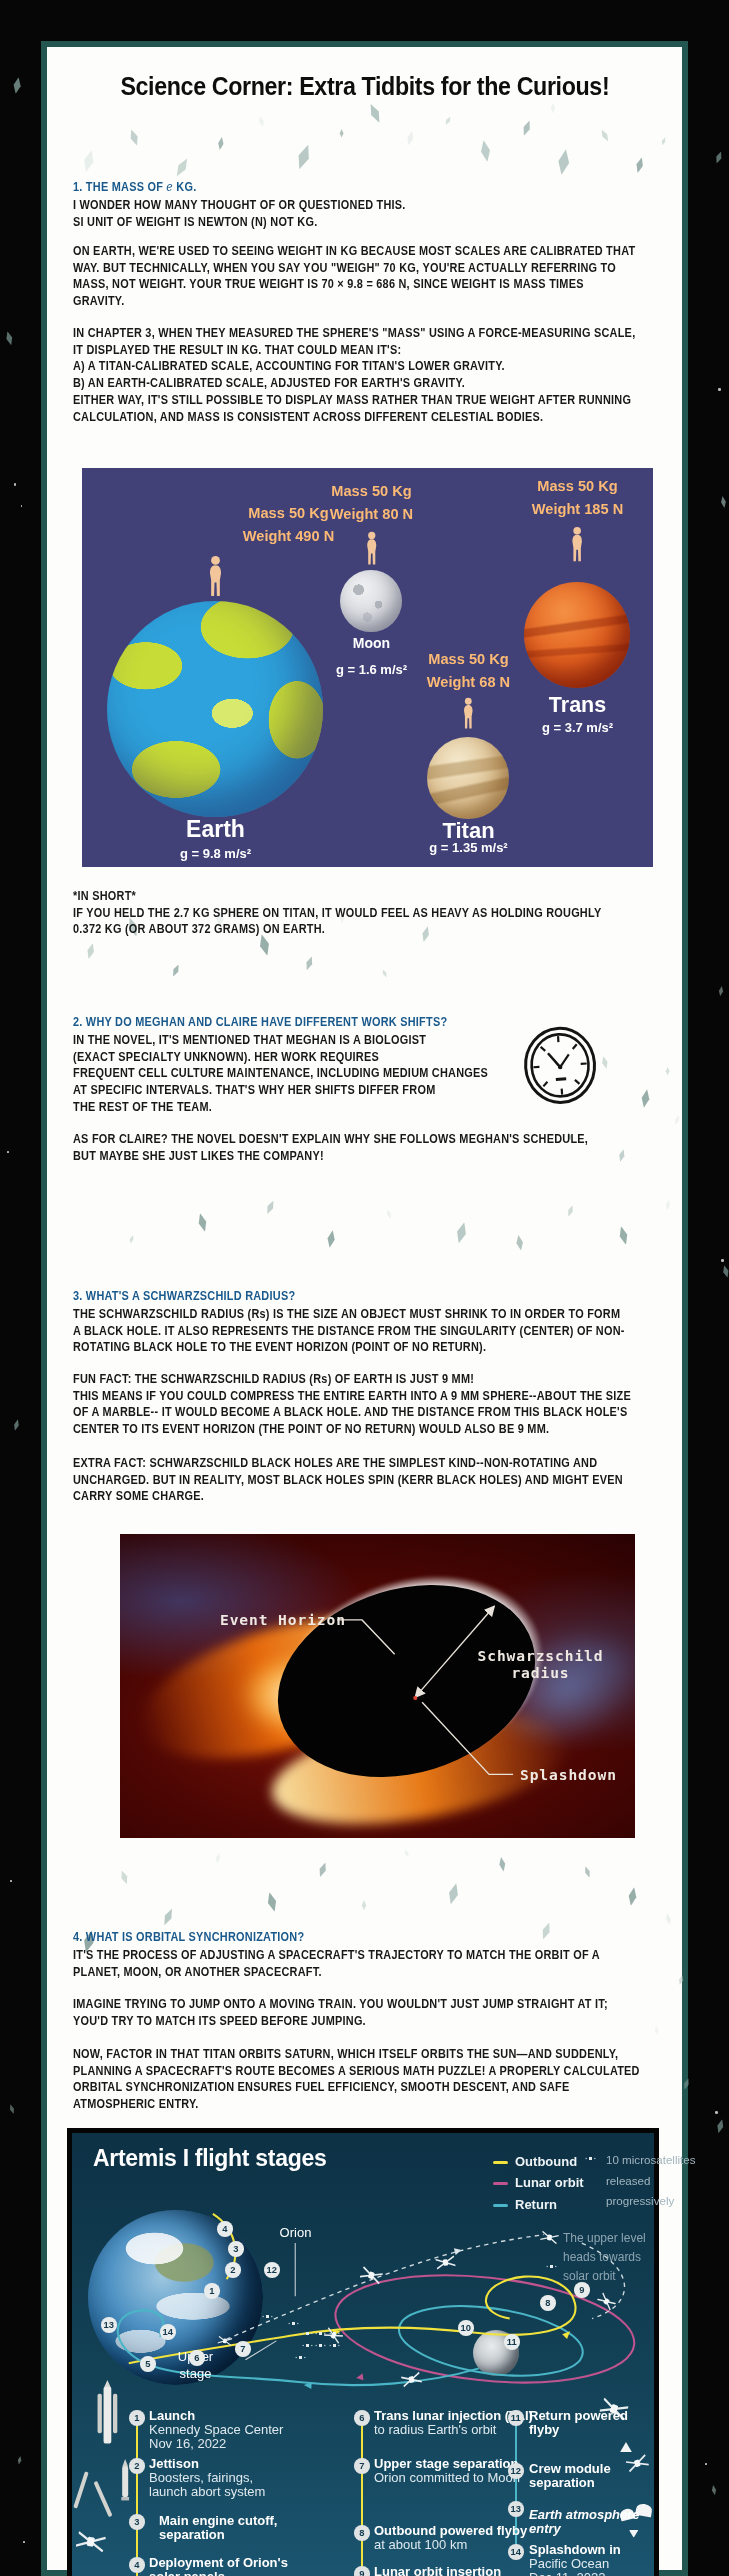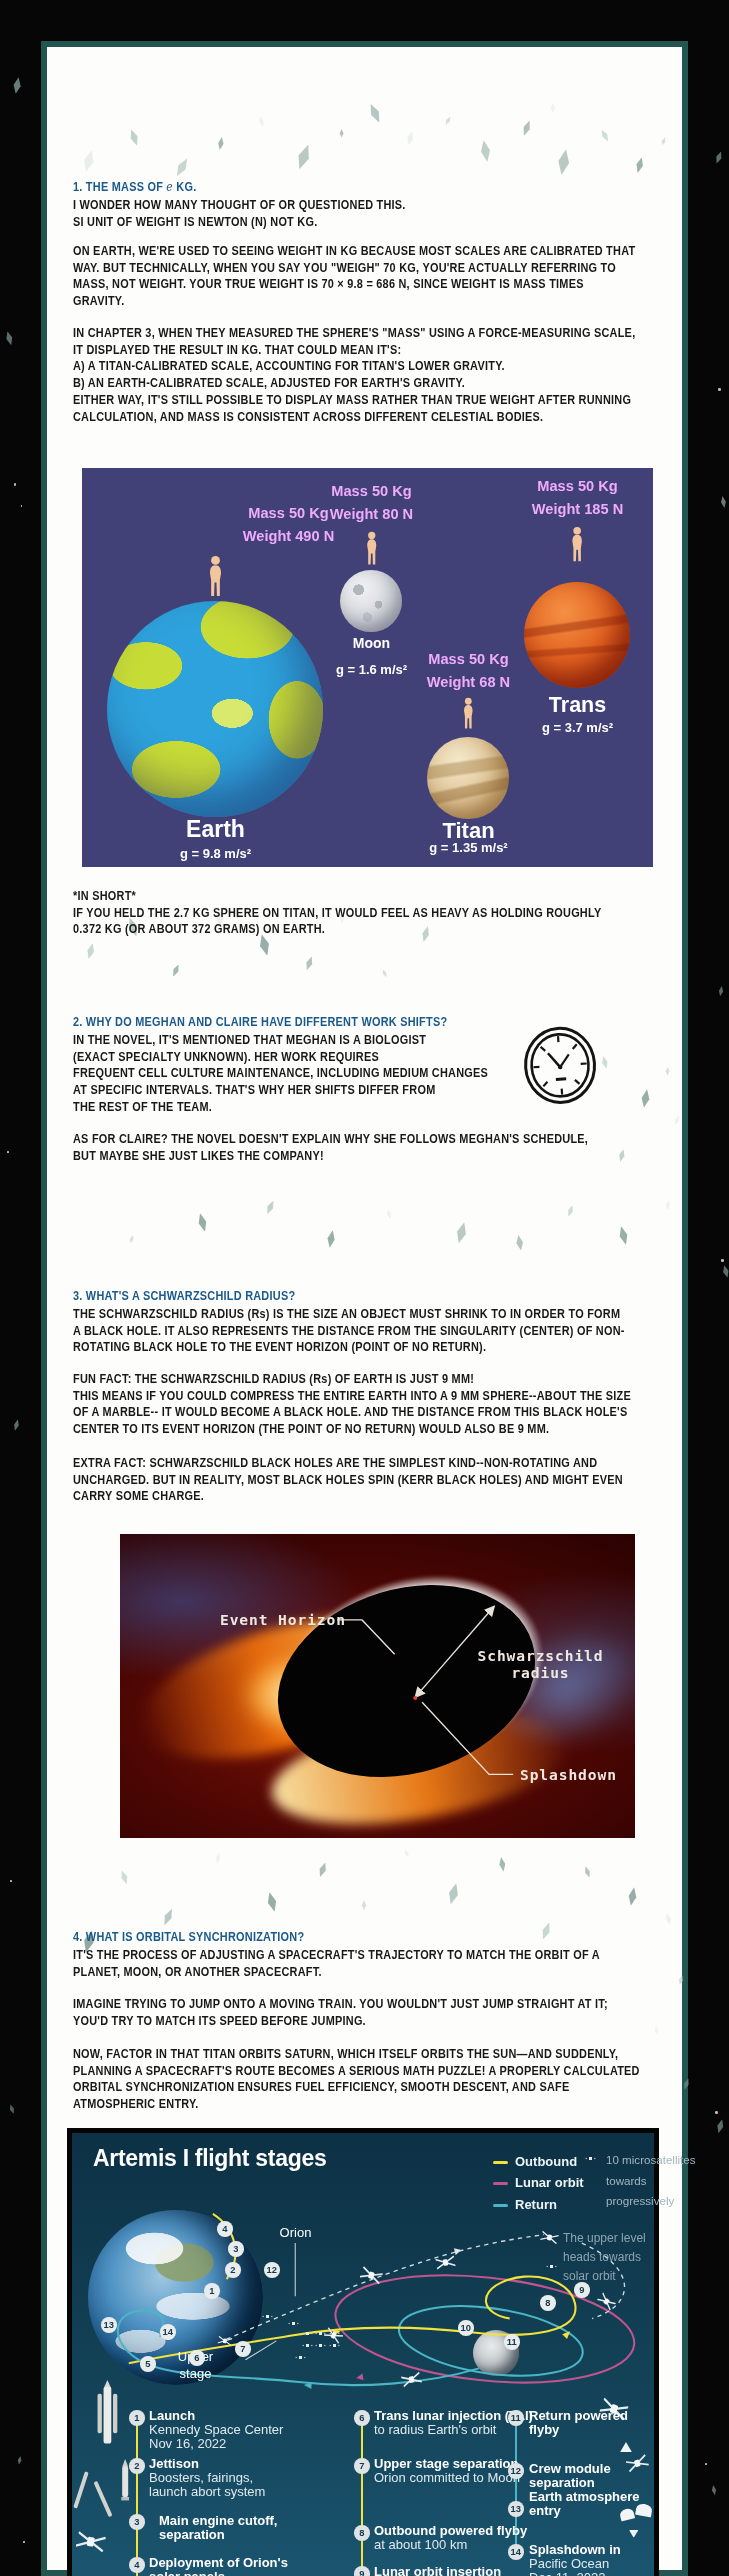--- a/index.html
+++ b/index.html
@@ -14,21 +14,21 @@
   .comic{position:absolute;font-weight:bold;font-size:13.3px;line-height:16.7px;color:#181818;
          letter-spacing:0.3px;transform:scaleX(.82);transform-origin:0 0;}
   .comic .ln{white-space:nowrap;}
   .h-blue{color:#19598c;}
   .ser{font-family:"DejaVu Serif",serif;font-style:italic;font-weight:normal;}
   
   .cf{position:absolute;clip-path:polygon(50% 0,85% 50%,50% 100%,15% 50%);}
   .dot{position:absolute;border-radius:50%;background:#e7ecea;}
   
   .fig1{position:absolute;left:82px;top:468px;width:571px;height:399px;background:#414178;overflow:hidden;}
-  .g-label{position:absolute;color:#f0abfc;font-weight:bold;font-size:14.6px;line-height:23px;text-align:center;}
+  .g-label{position:absolute;color:#fdba74;font-weight:bold;font-size:14.6px;line-height:23px;text-align:center;}
   .g-name{position:absolute;color:#fff;font-weight:bold;text-align:center;}
   .g-g{position:absolute;color:#fff;font-weight:bold;font-size:13px;text-align:center;}
   .planet{position:absolute;border-radius:50%;}
   .earth1{background:
     radial-gradient(ellipse 60px 39px at 18% 30%, #c8dc37 0 60%, rgba(0,0,0,0) 61%),
     radial-gradient(ellipse 77px 52px at 65% 12%, #c8dc37 0 60%, rgba(0,0,0,0) 61%),
     radial-gradient(ellipse 47px 64px at 88% 55%, #c8dc37 0 60%, rgba(0,0,0,0) 61%),
     radial-gradient(ellipse 73px 47px at 32% 78%, #c8dc37 0 60%, rgba(0,0,0,0) 61%),
     radial-gradient(ellipse 34px 24px at 58% 52%, #d9e96e 0 60%, rgba(0,0,0,0) 61%),
     #2ea2dc;
@@ -176,20 +176,21 @@
       <div class="cf" style="left: 683px; top: 2078px; width: 6.9px; height: 12px; transform: rotate(20deg); background: rgb(126, 154, 149); opacity: 0.6;"></div>
       <div class="cf" style="left: 718px; top: 986px; width: 6px; height: 10.3px; transform: rotate(10deg); background: rgb(147, 170, 165); opacity: 0.6;"></div>
       <div class="cf" style="left: 722px; top: 1265px; width: 7.7px; height: 13px; transform: rotate(-15deg); background: rgb(126, 154, 149); opacity: 0.7;"></div>
       <div class="cf" style="left: 716px; top: 2119px; width: 8.6px; height: 14.6px; transform: rotate(15deg); background: rgb(126, 154, 149); opacity: 0.7;"></div>
       <div class="cf" style="left: 711px; top: 2485px; width: 6px; height: 10.3px; transform: rotate(-10deg); background: rgb(147, 170, 165); opacity: 0.6;"></div>
       <div class="cf" style="left: 13px; top: 1419px; width: 6.9px; height: 12px; transform: rotate(15deg); background: rgb(126, 154, 149); opacity: 0.7;"></div>
       <div class="cf" style="left: 8.6px; top: 2104px; width: 6px; height: 10.3px; transform: rotate(-20deg); background: rgb(126, 154, 149); opacity: 0.6;"></div>
       <div class="cf" style="left: 17px; top: 2456px; width: 5.2px; height: 8.6px; transform: rotate(10deg); background: rgb(147, 170, 165); opacity: 0.6;"></div>
     </div>
 
+  <div class="page-title"><span>Science Corner: Extra Tidbits for the Curious!</span></div>
 
   <div class="comic h-blue" style="left:73px;top:179px;"><span>1. THE MASS OF </span><i class="ser">e</i><span> KG.</span></div>
   <div class="comic" style="left:73px;top:197px;">
       <div class="ln">I WONDER HOW MANY THOUGHT OF OR QUESTIONED THIS.</div>
       <div class="ln">SI UNIT OF WEIGHT IS NEWTON (N) NOT KG.</div>
     </div>
   <div class="comic" style="left:73px;top:243px;">
       <div class="ln">ON EARTH, WE'RE USED TO SEEING WEIGHT IN KG BECAUSE MOST SCALES ARE CALIBRATED THAT</div>
       <div class="ln">WAY. BUT TECHNICALLY, WHEN YOU SAY YOU "WEIGH" 70 KG, YOU'RE ACTUALLY REFERRING TO</div>
       <div class="ln">MASS, NOT WEIGHT. YOUR TRUE WEIGHT IS 70 × 9.8 = 686 N, SINCE WEIGHT IS MASS TIMES</div>
@@ -360,21 +361,21 @@
     <div class="art-title">Artemis I flight stages</div>
 
     <div class="lg-dash" style="left: 426px; top: 33px; background: rgb(242, 226, 60);"></div>
     <div class="lg-label" style="left:448px;top:26px;">Outbound</div>
     <div class="lg-dash" style="left: 426px; top: 54px; background: rgb(192, 84, 143);"></div>
     <div class="lg-label" style="left:448px;top:47px;">Lunar orbit</div>
     <div class="lg-dash" style="left: 426px; top: 76px; background: rgb(74, 181, 198);"></div>
     <div class="lg-label" style="left:448px;top:69px;">Return</div>
     <div class="art-note" style="left:539px;top:22px;width:112px;">
         <div class="ln">10 microsatellites</div>
-        <div class="ln">towards progressively</div>
+        <div class="ln">released progressively</div>
       </div>
     <div class="art-solar" style="left:496px;top:101px;width:94px;">
         <div class="ln">The upper level</div>
         <div class="ln">heads towards</div>
         <div class="ln">solar orbit</div>
       </div>
 
     <div class="art-earth"></div>
     <div class="art-moon"></div>
 
@@ -543,21 +544,21 @@
       <div class="st-item" style="left: 462px; top: 281px;">
         <div class="st-b">Return powered</div>
         <div class="st-b">flyby</div>
       </div>
       <div class="st-badge" style="left: 441px; top: 335px;">12</div>
       <div class="st-item" style="left: 462px; top: 334px;">
         <div class="st-b">Crew module</div>
         <div class="st-b">separation</div>
       </div>
       <div class="st-badge" style="left: 441px; top: 373px;">13</div>
-      <div class="st-item" style="left: 462px; top: 362px;">
+      <div class="st-item" style="left: 462px; top: 380px; font-style: italic;">
         <div class="st-b">Earth atmosphere</div>
         <div class="st-b">entry</div>
       </div>
       <div class="st-badge" style="left: 441px; top: 416px;">14</div>
       <div class="st-item" style="left: 462px; top: 415px;">
         <div class="st-b">Splashdown in</div>
         <div class="st-n">Pacific Ocean</div>
         <div class="st-n">Dec 11, 2022</div>
       </div>
     </div>

